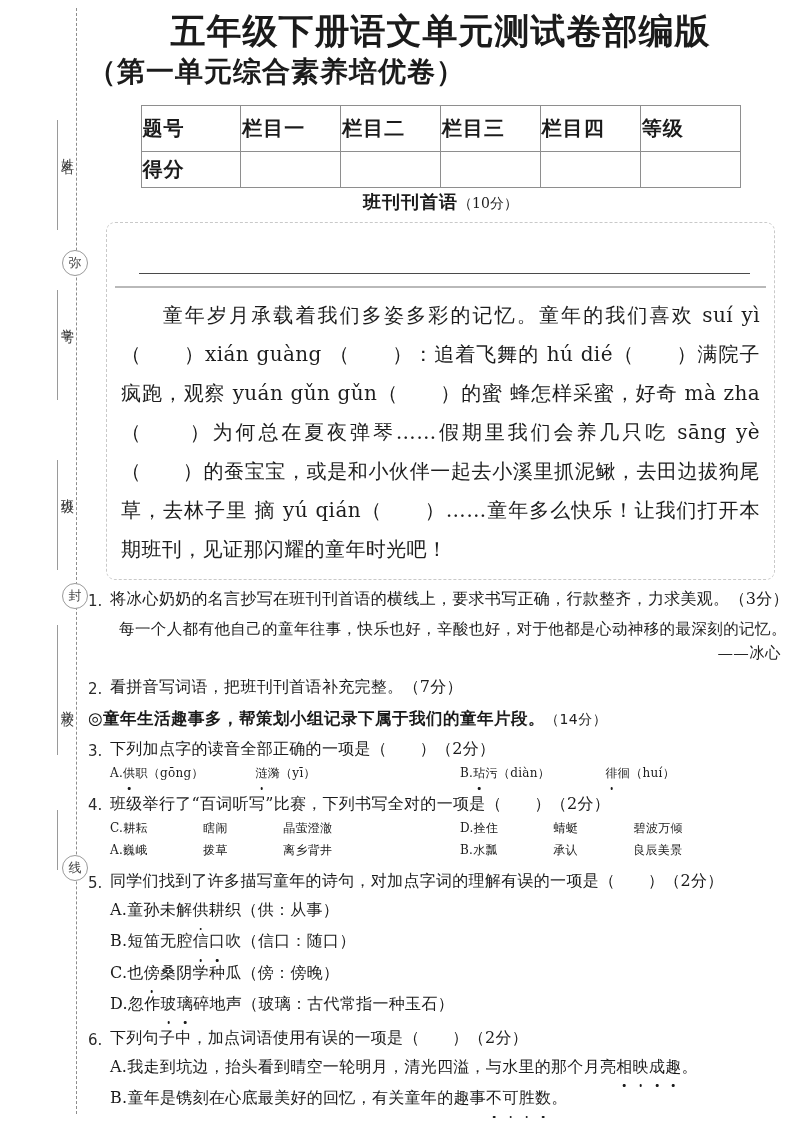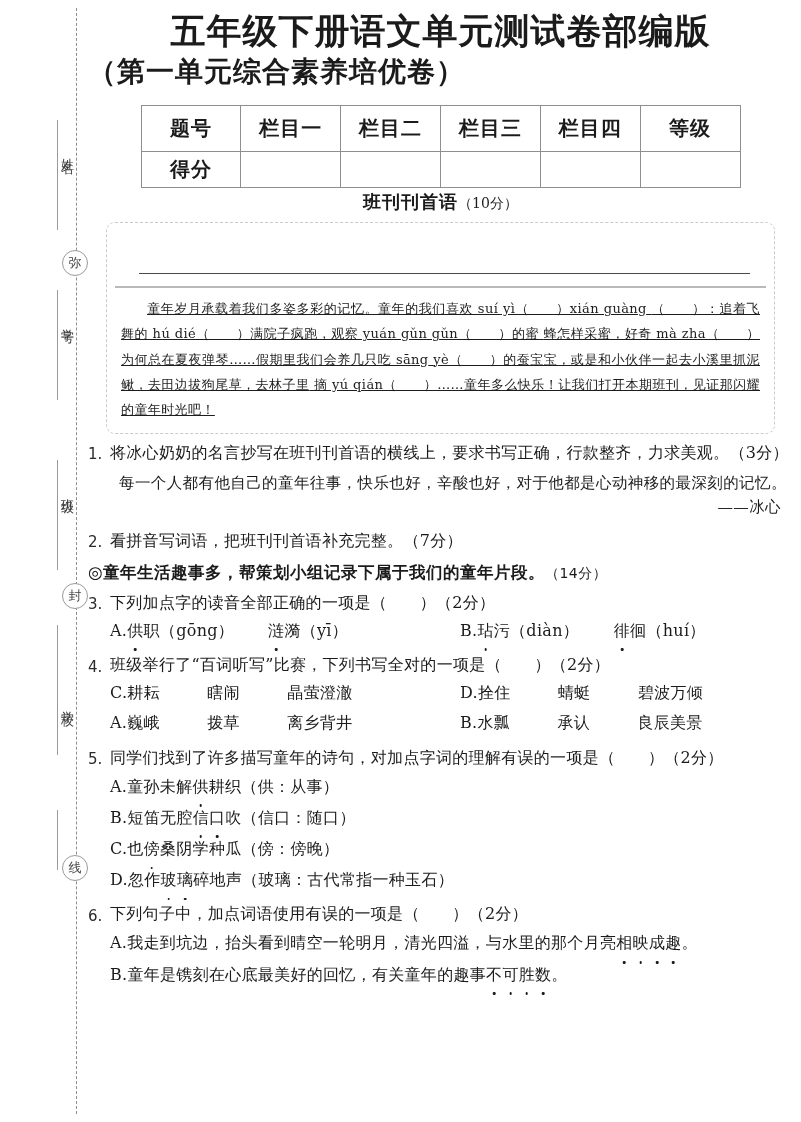--- a/index.html
+++ b/index.html
@@ -78,21 +78,20 @@
     display:flex;justify-content:center;margin-top:16px;
   }
   table.score{
     border-collapse:collapse;
     width:600px;
     table-layout:fixed;
   }
   table.score td{
     border:1px solid #8e8e8e;
     height:36px;
-    text-align:center;
     font-size:20px;
     font-weight:700;
     color:#1b1b1b;
     letter-spacing:1px;
   }
   table.score tr.head td{height:43px;}
   table.score tr.row td{height:33px;}
 
   
   .sec-head{
@@ -115,27 +114,26 @@
   .write-line{
     height:30px;
     border-bottom:1.4px solid #4a4a4a;
     margin:8px 10px 0 18px;
   }
   .sep-line{
     border-bottom:2.5px solid #b9b9b9;
     margin:12px -6px 8px -6px;
   }
   .passage{
-    font-size:13px;
+    font-size:20px;
     line-height:1.95;
     letter-spacing:0.4px;
     text-align:justify;
     color:#1d1d1d;
     font-family:"DejaVu Serif","Liberation Serif",serif;
-    text-decoration:underline;
   }
   .passage .indent{display:inline-block;width:2em;}
 
   
   .q{
     position:relative;
     padding-left:22px;
     margin-top:6px;
     font-size:16px;
     line-height:1.62;
@@ -185,21 +183,21 @@
     font-weight:700;
     letter-spacing:0.5px;
     font-family:"DejaVu Sans","Liberation Sans",sans-serif;
   }
   .bullet-line .pts{font-size:14px;font-weight:400;}
 
   
   .opts{
     display:flex;
     padding-left:22px;
-    font-size:16px;
+    font-size:12px;
     line-height:1.9;
     letter-spacing:0.3px;
   }
   .opts .cell{flex:0 0 auto;}
   .opt-left{width:350px;}
   .opt-right{width:330px;}
   .opt-one{padding-left:22px;font-size:16px;line-height:1.95;letter-spacing:0.3px;}
   .w1{display:inline-block;min-width:86px;}
   .w2{display:inline-block;min-width:80px;}
 

